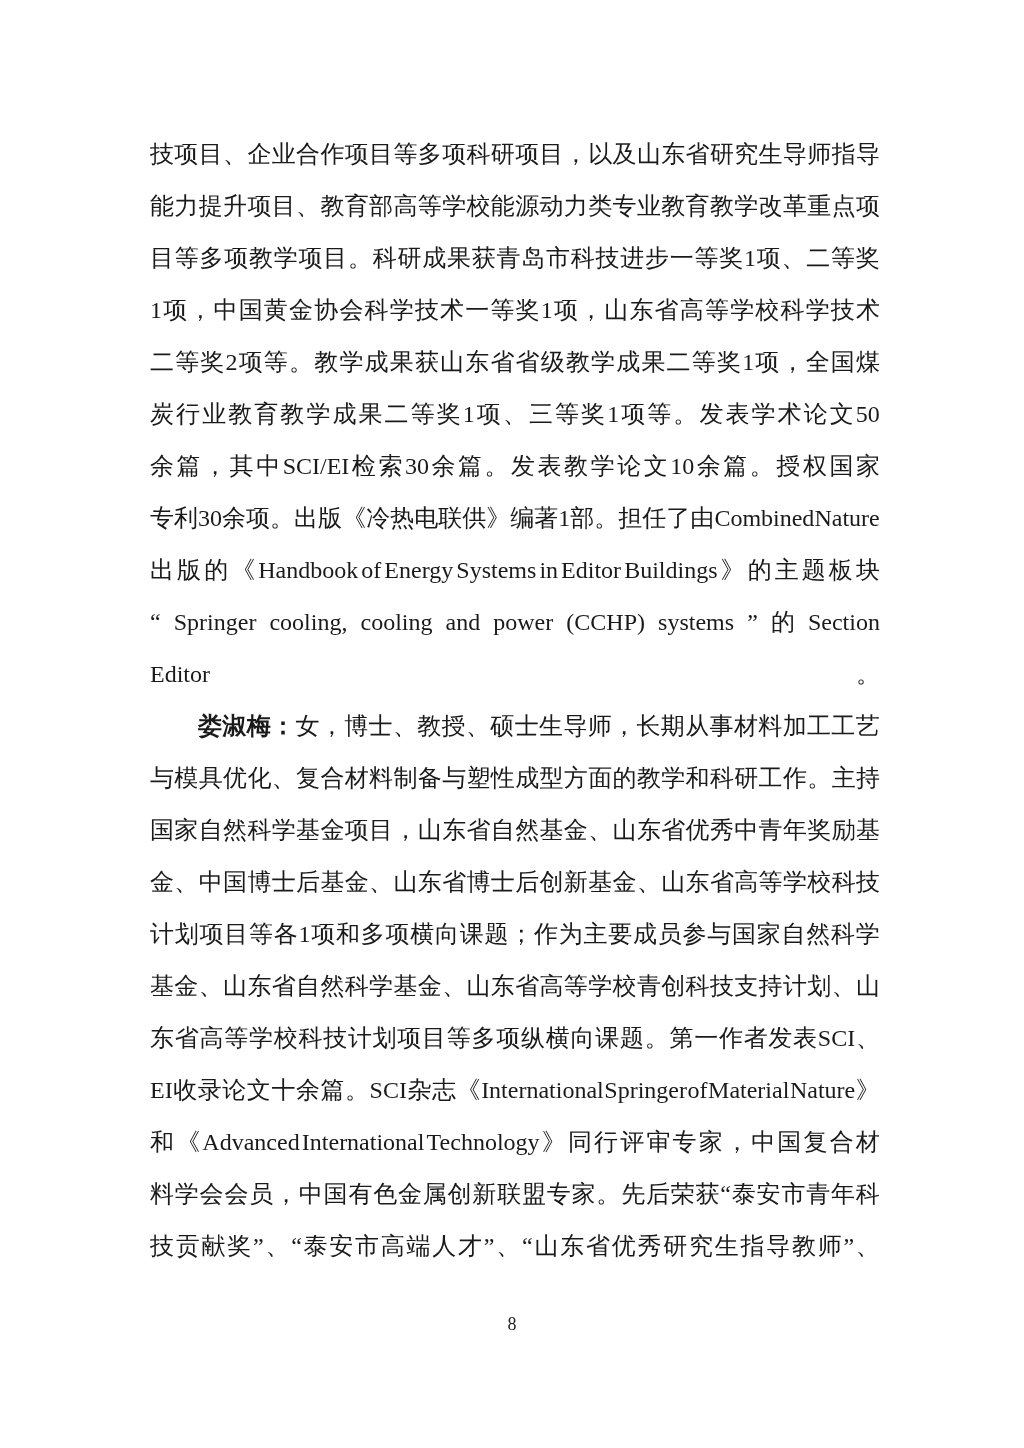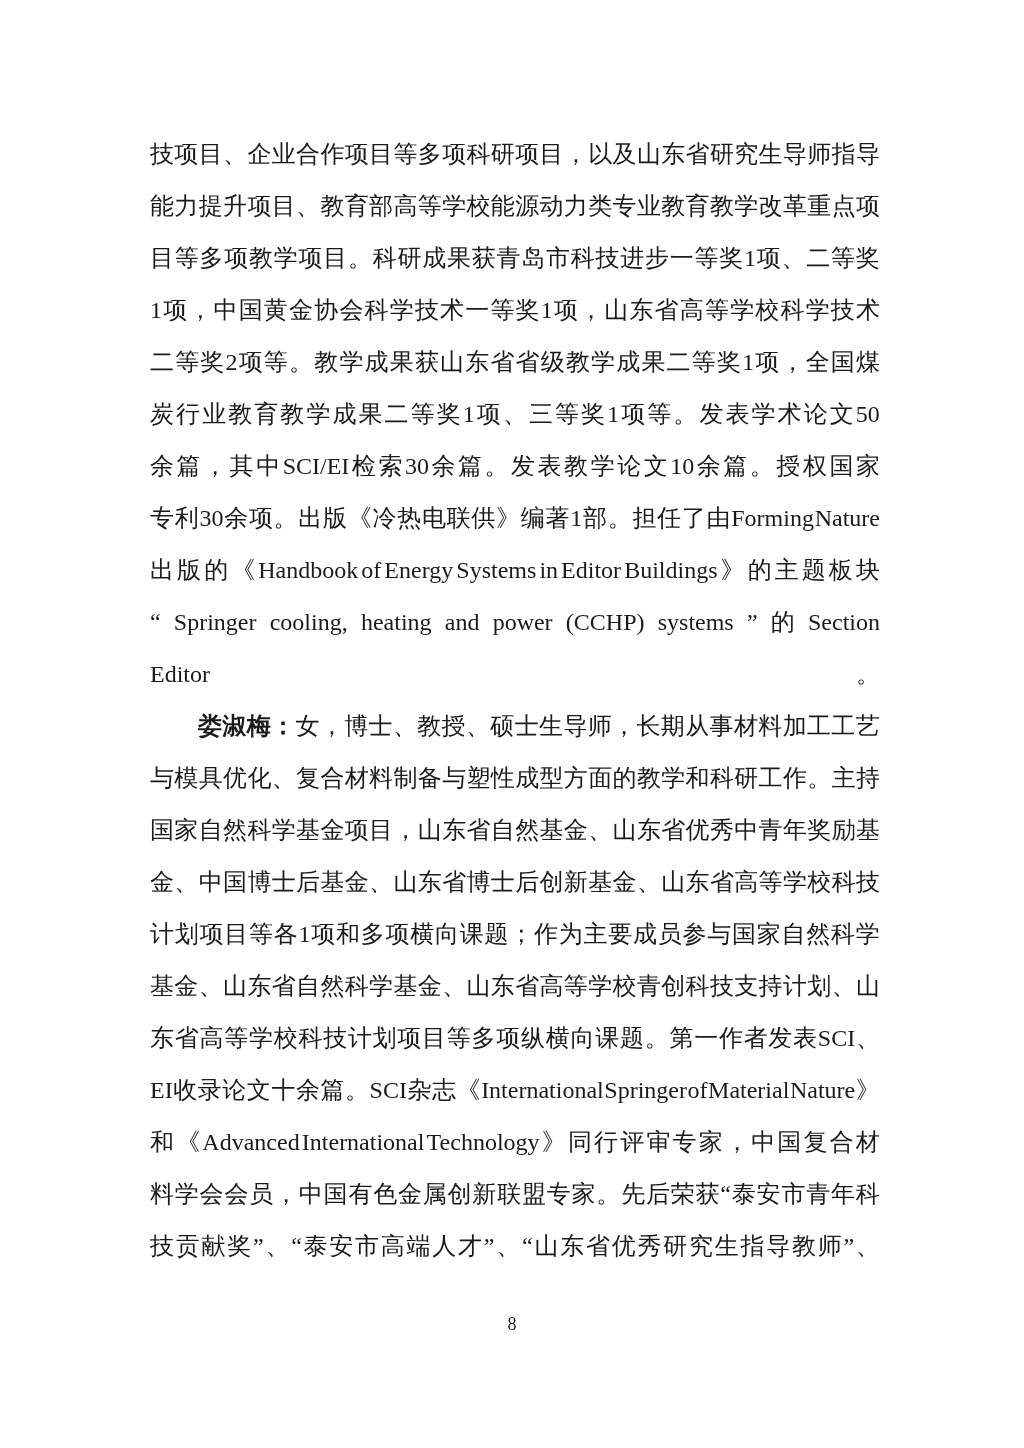--- a/index.html
+++ b/index.html
@@ -295,21 +295,21 @@
           <span class="tok">》</span>
           <span class="tok">编</span>
           <span class="tok">著</span>
           <span class="tok">1</span>
           <span class="tok">部</span>
           <span class="tok">。</span>
           <span class="tok">担</span>
           <span class="tok">任</span>
           <span class="tok">了</span>
           <span class="tok">由</span>
-          <span class="tok">Forming</span>
+          <span class="tok">Combined</span>
           <span class="tok">Nature</span>
         </div>
         <div class="line">
           <span class="tok">出</span>
           <span class="tok">版</span>
           <span class="tok">的</span>
           <span class="tok">《</span>
           <span class="tok">Handbook</span>
           <span class="tok">of</span>
           <span class="tok">Energy</span>
@@ -321,21 +321,21 @@
           <span class="tok">的</span>
           <span class="tok">主</span>
           <span class="tok">题</span>
           <span class="tok">板</span>
           <span class="tok">块</span>
         </div>
         <div class="line">
           <span class="tok">“</span>
           <span class="tok">Springer</span>
           <span class="tok">cooling,</span>
-          <span class="tok">heating</span>
+          <span class="tok">cooling</span>
           <span class="tok">and</span>
           <span class="tok">power</span>
           <span class="tok">(CCHP)</span>
           <span class="tok">systems</span>
           <span class="tok">”</span>
           <span class="tok">的</span>
           <span class="tok">Section</span>
         </div>
         <div class="line nj">
           <span class="tok">Editor</span>

